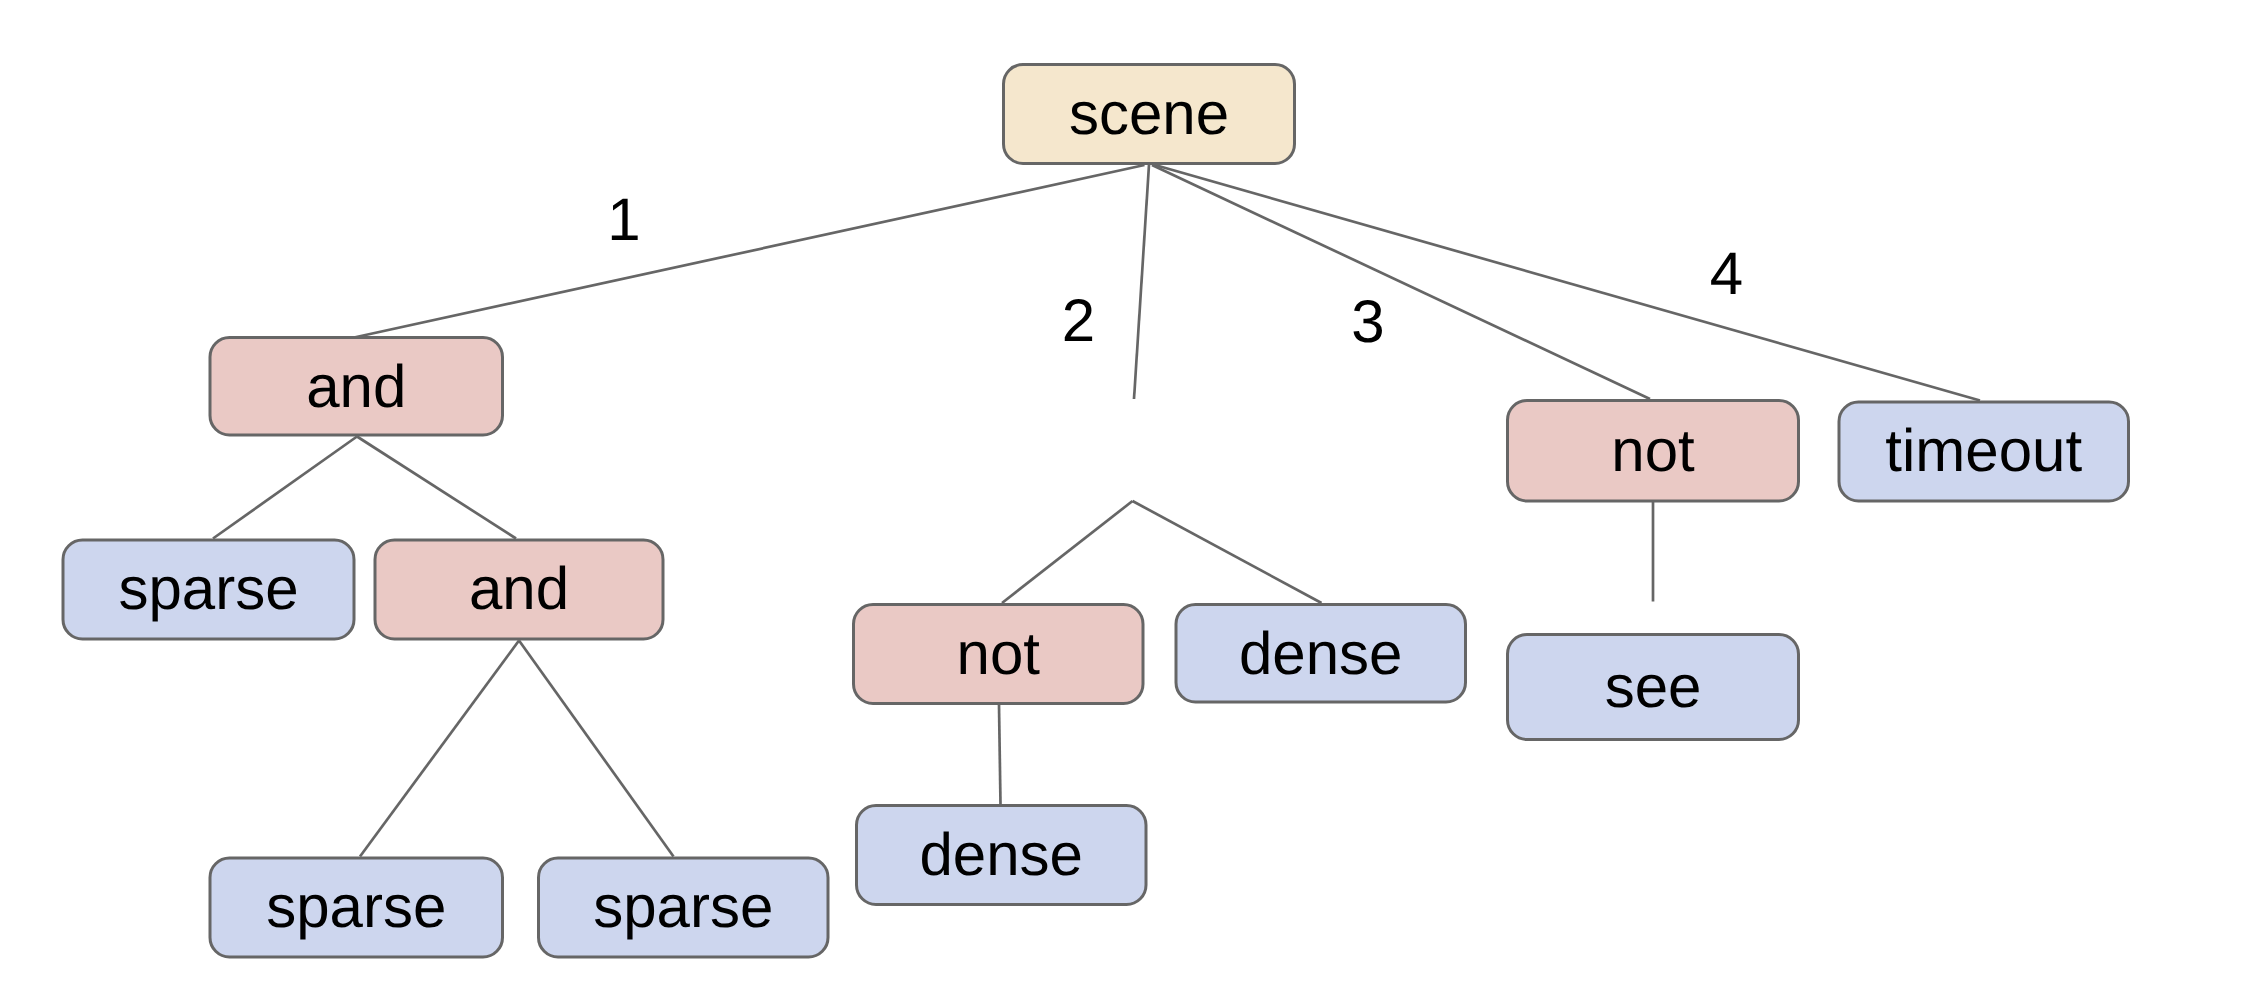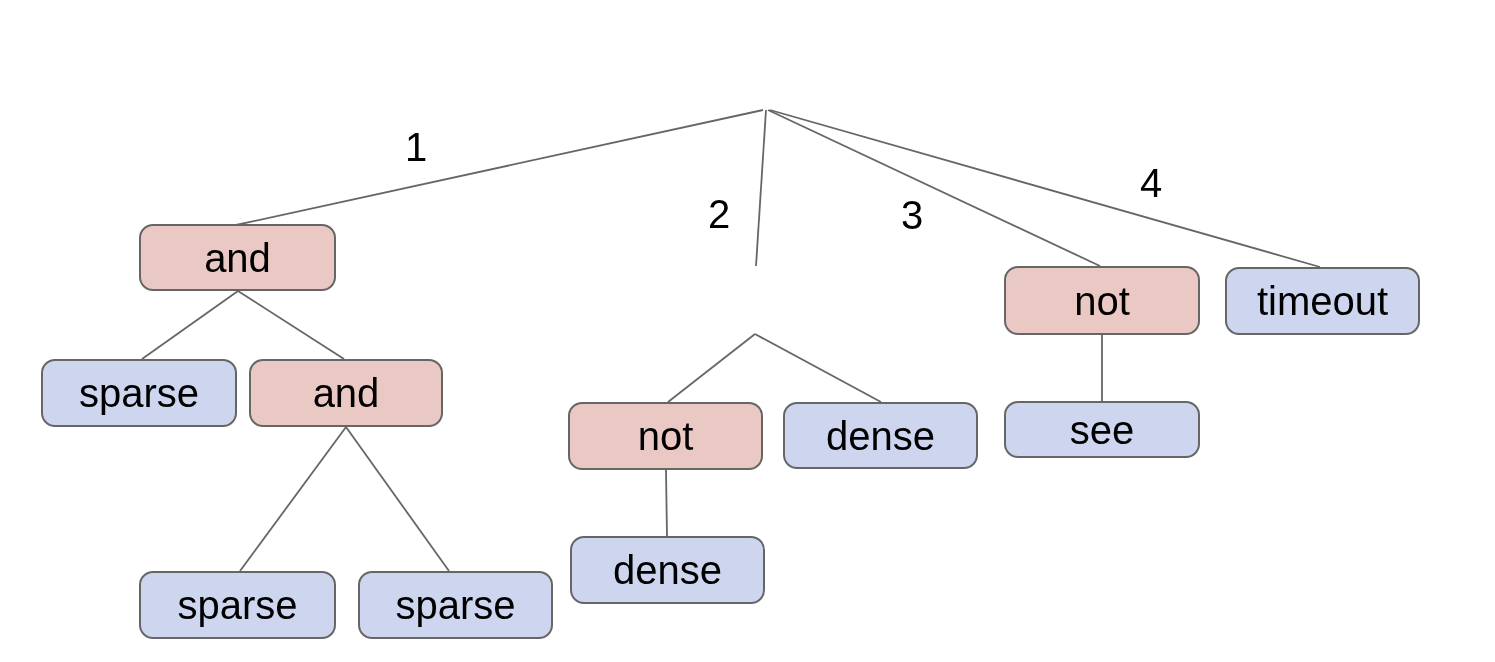--- a/index.html
+++ b/index.html
@@ -61,21 +61,21 @@
   #n-and1    { left: 139px;  top: 224px; width: 197px; height: 67px; }
   #n-sparse1 { left: 41px;   top: 359px; width: 196px; height: 68px; }
   #n-and2    { left: 249px;  top: 359px; width: 194px; height: 68px; }
   #n-sparse2 { left: 139px;  top: 571px; width: 197px; height: 68px; }
   #n-sparse3 { left: 358px;  top: 571px; width: 195px; height: 68px; }
   #n-or      { left: 657px;  top: 266px; width: 196px; height: 68px; }
   #n-not1    { left: 568px;  top: 402px; width: 195px; height: 68px; }
   #n-dense1  { left: 783px;  top: 402px; width: 195px; height: 67px; }
   #n-dense2  { left: 570px;  top: 536px; width: 195px; height: 68px; }
   #n-not2    { left: 1004px; top: 266px; width: 196px; height: 69px; }
-  #n-see     { left: 1004px; top: 401px; width: 196px; height: 57px; }
+  #n-see     { left: 1004px; top: 422px; width: 196px; height: 72px; }
   #n-timeout { left: 1225px; top: 267px; width: 195px; height: 68px; }
 
   
   #el-1 { left: 416px;  top: 147px; }
   #el-2 { left: 719px;  top: 214px; }
   #el-3 { left: 912px;  top: 215px; }
   #el-4 { left: 1151px; top: 183px; }
 </style>
 </head>
 <body style="background: rgb(255, 255, 255);">
@@ -90,20 +90,21 @@
     <line x1="238" y1="291" x2="142" y2="359"></line>
     <line x1="238" y1="291" x2="344" y2="359"></line>
     <line x1="346" y1="427" x2="240" y2="571"></line>
     <line x1="346" y1="427" x2="449" y2="571"></line>
     <line x1="755" y1="334" x2="668" y2="402"></line>
     <line x1="755" y1="334" x2="881" y2="402"></line>
     <line x1="666" y1="470" x2="667" y2="536"></line>
     <line x1="1102" y1="334" x2="1102" y2="401"></line>
   </svg>
 
+  <div class="node root" id="n-scene">scene</div>
   <div class="node operator" id="n-and1">and</div>
   <div class="node leaf" id="n-sparse1">sparse</div>
   <div class="node operator" id="n-and2">and</div>
   <div class="node leaf" id="n-sparse2">sparse</div>
   <div class="node leaf" id="n-sparse3">sparse</div>
   <div class="node operator" id="n-not1">not</div>
   <div class="node leaf" id="n-dense1">dense</div>
   <div class="node leaf" id="n-dense2">dense</div>
   <div class="node operator" id="n-not2">not</div>
   <div class="node leaf" id="n-see">see</div>

